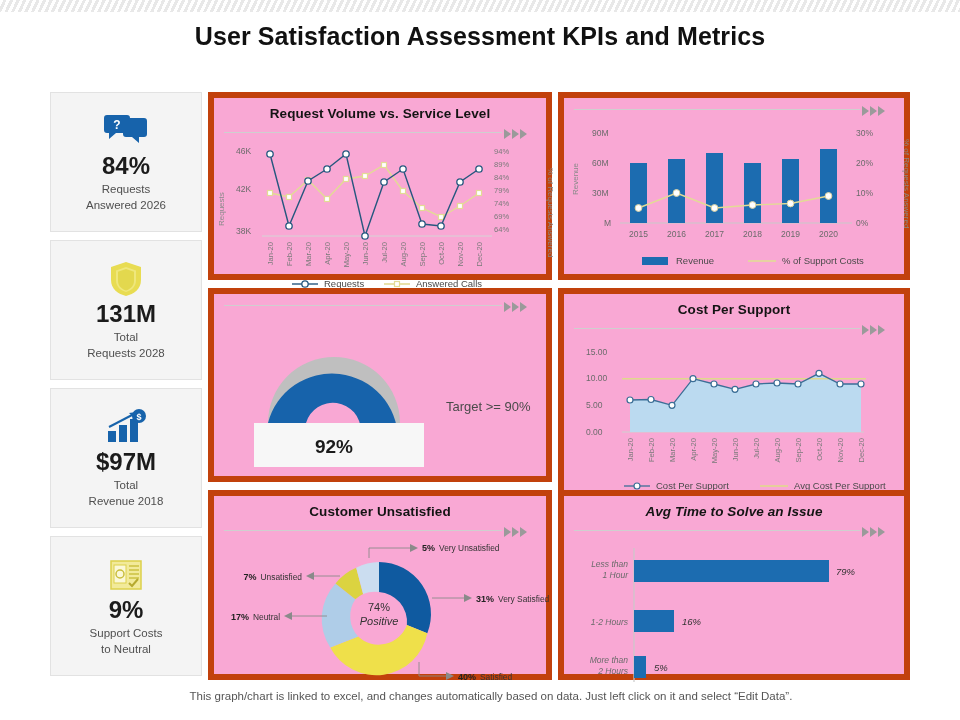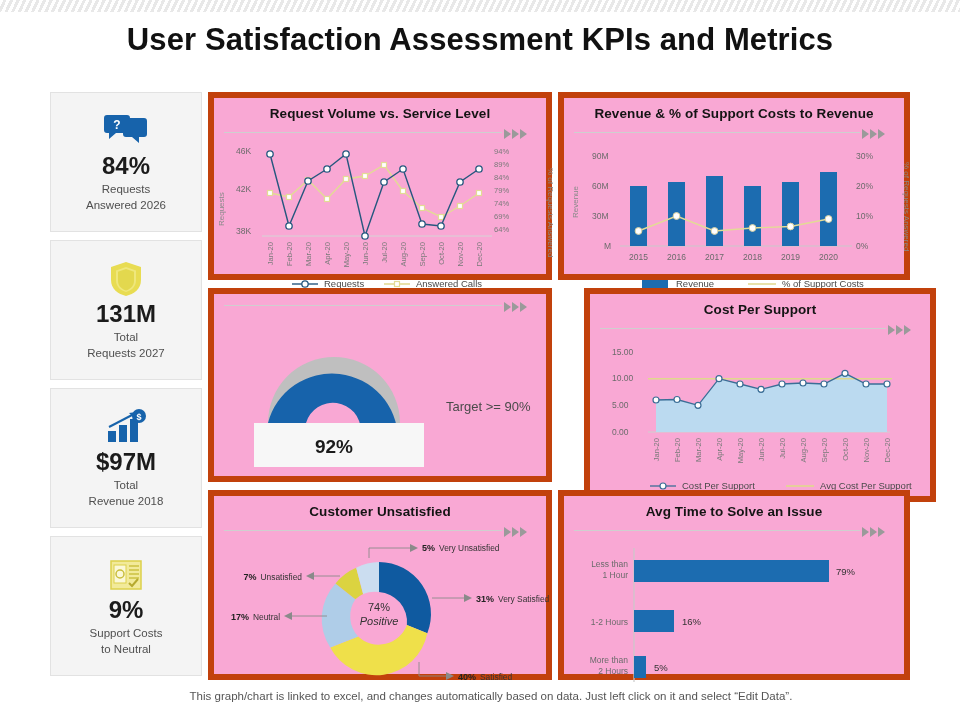--- a/index.html
+++ b/index.html
@@ -8,21 +8,21 @@
     font-family:"Liberation Sans", sans-serif;
     color:#3a3a3a;overflow:hidden;position:relative;
   }
   .stripe-band{
     position:absolute;left:0;top:0;width:960px;height:12px;
     background:repeating-linear-gradient(115deg,#ffffff 0 3px,#e4e4e4 3px 6px);
     opacity:.85;
   }
   .page-title{
     position:absolute;left:0;top:22px;width:960px;text-align:center;
-    font-size:31px;font-weight:bold;color:#111;letter-spacing:.1px;
+    font-size:25px;font-weight:bold;color:#111;letter-spacing:.1px;
   }
 
   
   .kpi-col{position:absolute;left:50px;top:92px;width:152px;}
   .kpi-card{
     width:152px;height:140px;background:#f4f4f4;border:1px solid #e2e2e2;
     margin-bottom:8px;display:flex;flex-direction:column;
     align-items:center;justify-content:center;box-sizing:border-box;
   }
   .kpi-icon{height:40px;display:flex;align-items:center;justify-content:center;margin-bottom:2px;}
@@ -39,23 +39,23 @@
   }
   .rule{
     position:relative;margin:5px 10px 0 10px;height:12px;
   }
   .rule .line{position:absolute;left:0;right:34px;top:6px;height:1px;background:#cfcfcf;}
   .rule .chev{position:absolute;right:2px;top:0;}
 
   .p1{left:208px;top:92px;width:344px;height:188px;}
   .p2{left:558px;top:92px;width:352px;height:188px;}
   .p3{left:208px;top:288px;width:344px;height:194px;}
-  .p4{left:584px;top:288px;width:352px;height:214px;}
+  .p4{left:558px;top:288px;width:352px;height:214px;}
   .p5{left:208px;top:490px;width:344px;height:190px;}
-  .p6{left:558px;top:490px;width:352px;height:190px;}
+  .p6{left:558px;top:490px;width:352px;height:190px;font-style:italic;}
 
   .plot{position:relative;width:100%;height:calc(100% - 30px);}
   .plot svg{display:block;}
 
   .axis-text{font-family:"Liberation Sans",sans-serif;fill:#6b6b6b;font-size:8.5px;}
   .axis-text-sm{font-family:"Liberation Sans",sans-serif;fill:#7a7a7a;font-size:7.6px;}
   .axis-title{font-family:"Liberation Sans",sans-serif;fill:#8a8a8a;font-size:8px;}
   .legend-text{font-family:"Liberation Sans",sans-serif;fill:#4a4a4a;font-size:9.5px;}
   .val-text{font-family:"Liberation Sans",sans-serif;fill:#333;font-size:9.5px;}
   .donut-lbl-b{font-family:"Liberation Sans",sans-serif;fill:#222;font-size:9px;font-weight:bold;}
@@ -98,21 +98,21 @@
     <div class="kpi-icon">
       <svg width="36" height="38" viewBox="0 0 36 38">
         <path d="M18 2 L33 7 v13 c0 9 -7 14 -15 16 c-8 -2 -15 -7 -15 -16 V7 z" fill="#E8DC52"></path>
         <path d="M18 7 L28 10.5 v10 c0 6.5 -5 10 -10 11.5 c-5 -1.5 -10 -5 -10 -11.5 v-10 z" fill="#EFE77C"></path>
         <path d="M18 9 L26 11.8 v9 c0 5.5 -4.2 8.6 -8 9.8 c-3.8 -1.2 -8 -4.3 -8 -9.8 v-9 z" fill="#E3D84E"></path>
       </svg>
     </div>
     <div class="kpi-value">131M</div>
     <div class="kpi-label">
       <span>Total</span><br>
-      <span>Requests 2027</span>
+      <span>Requests 2028</span>
     </div>
   </div>
 
   <div class="kpi-card">
     <div class="kpi-icon">
       <svg width="44" height="36" viewBox="0 0 44 36">
         <rect x="4" y="22" width="8" height="11" fill="#1763AB"></rect>
         <rect x="15" y="16" width="8" height="17" fill="#1763AB"></rect>
         <rect x="26" y="10" width="8" height="23" fill="#1763AB"></rect>
         <path d="M5 18 L30 5" stroke="#1763AB" stroke-width="2" fill="none"></path>
@@ -234,21 +234,20 @@
         <text class="legend-text" x="110" y="149">Requests</text>
         <line x1="170" y1="146" x2="196" y2="146" stroke="#E3DB95" stroke-width="1.6"></line>
         <rect x="180.5" y="143.5" width="5" height="5" fill="#ffffff" stroke="#E3DB95" stroke-width="1.2"></rect>
         <text class="legend-text" x="202" y="149">Answered Calls</text>
       </g>
     </svg>
   </div>
 </div>
 
 <div class="panel p2">
-  <div class="panel-title">Revenue &amp; % of Support Costs to Revenue</div>
   <div class="rule">
     <div class="line"></div>
     <div class="chev">
       <svg width="30" height="12" viewBox="0 0 30 12">
         <path d="M0 1 L7 6 L0 11 z" fill="#9a9a9a"></path>
           <path d="M8 1 L15 6 L8 11 z" fill="#9a9a9a"></path>
           <path d="M16 1 L23 6 L16 11 z" fill="#9a9a9a"></path>
       </svg>
     </div>
   </div>

